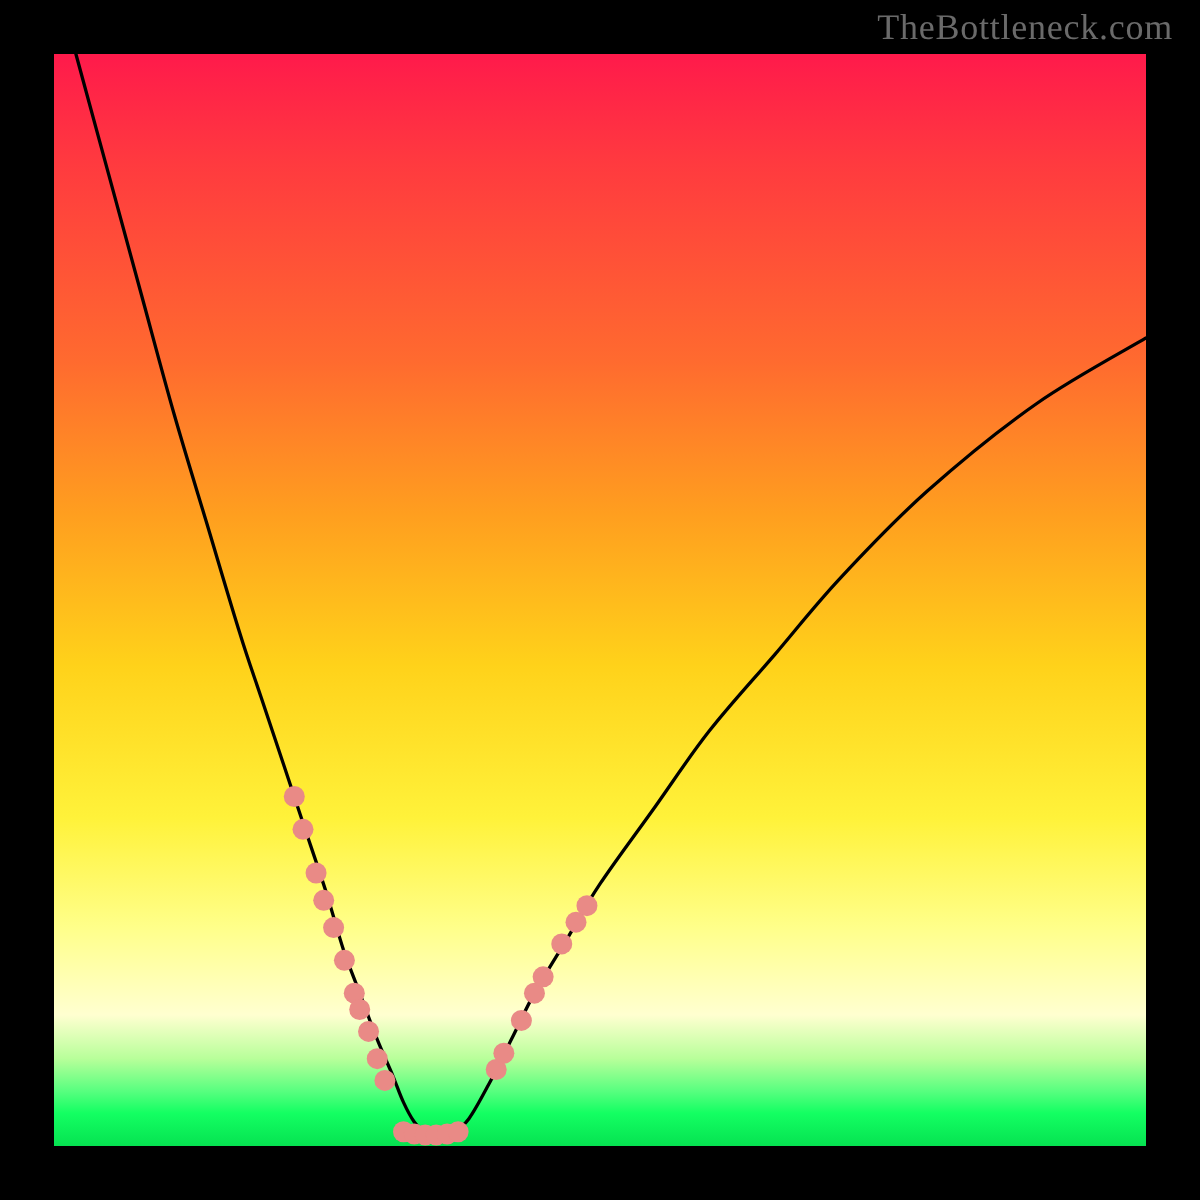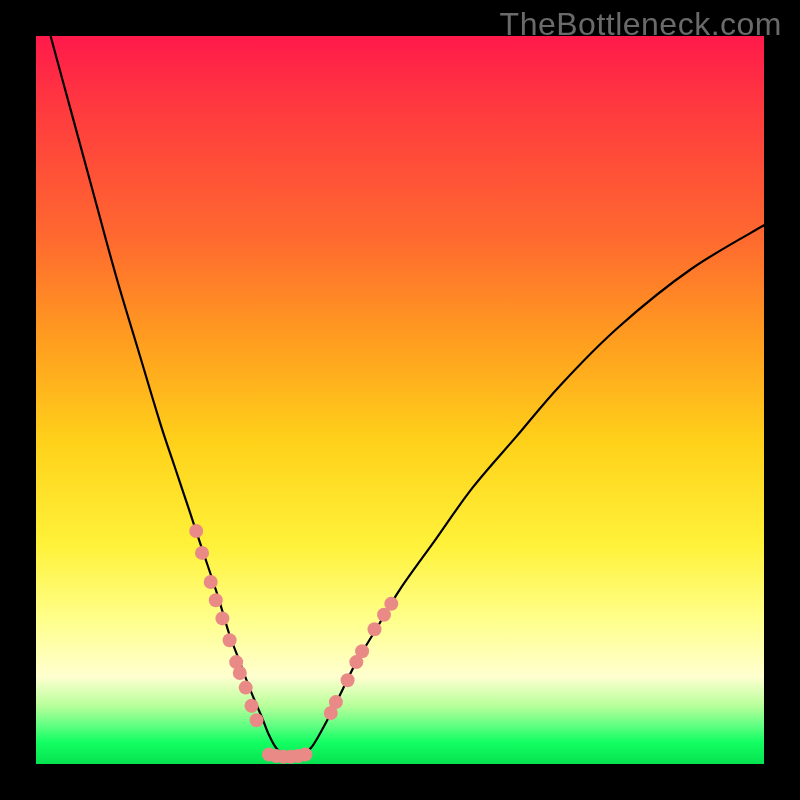--- a/index.html
+++ b/index.html
@@ -38,22 +38,22 @@
       #b8ff9a 92%,
       #57ff7f 95%,
       #13ff62 97%,
       #06e251 100%
     );
   }
   .watermark {
     position: absolute;
     top: 6px;
     right: 18px;
-    font-family: Liberation Sans, sans-serif;
-    font-size: 32px;
+    font-family: Liberation Serif, serif;
+    font-size: 24px;
     color: #6a6a6a;
     letter-spacing: 0.5px;
     user-select: none;
   }
   svg.curve {
     position: absolute;
     left: 0;
     top: 0;
     width: 728px;
     height: 728px;

